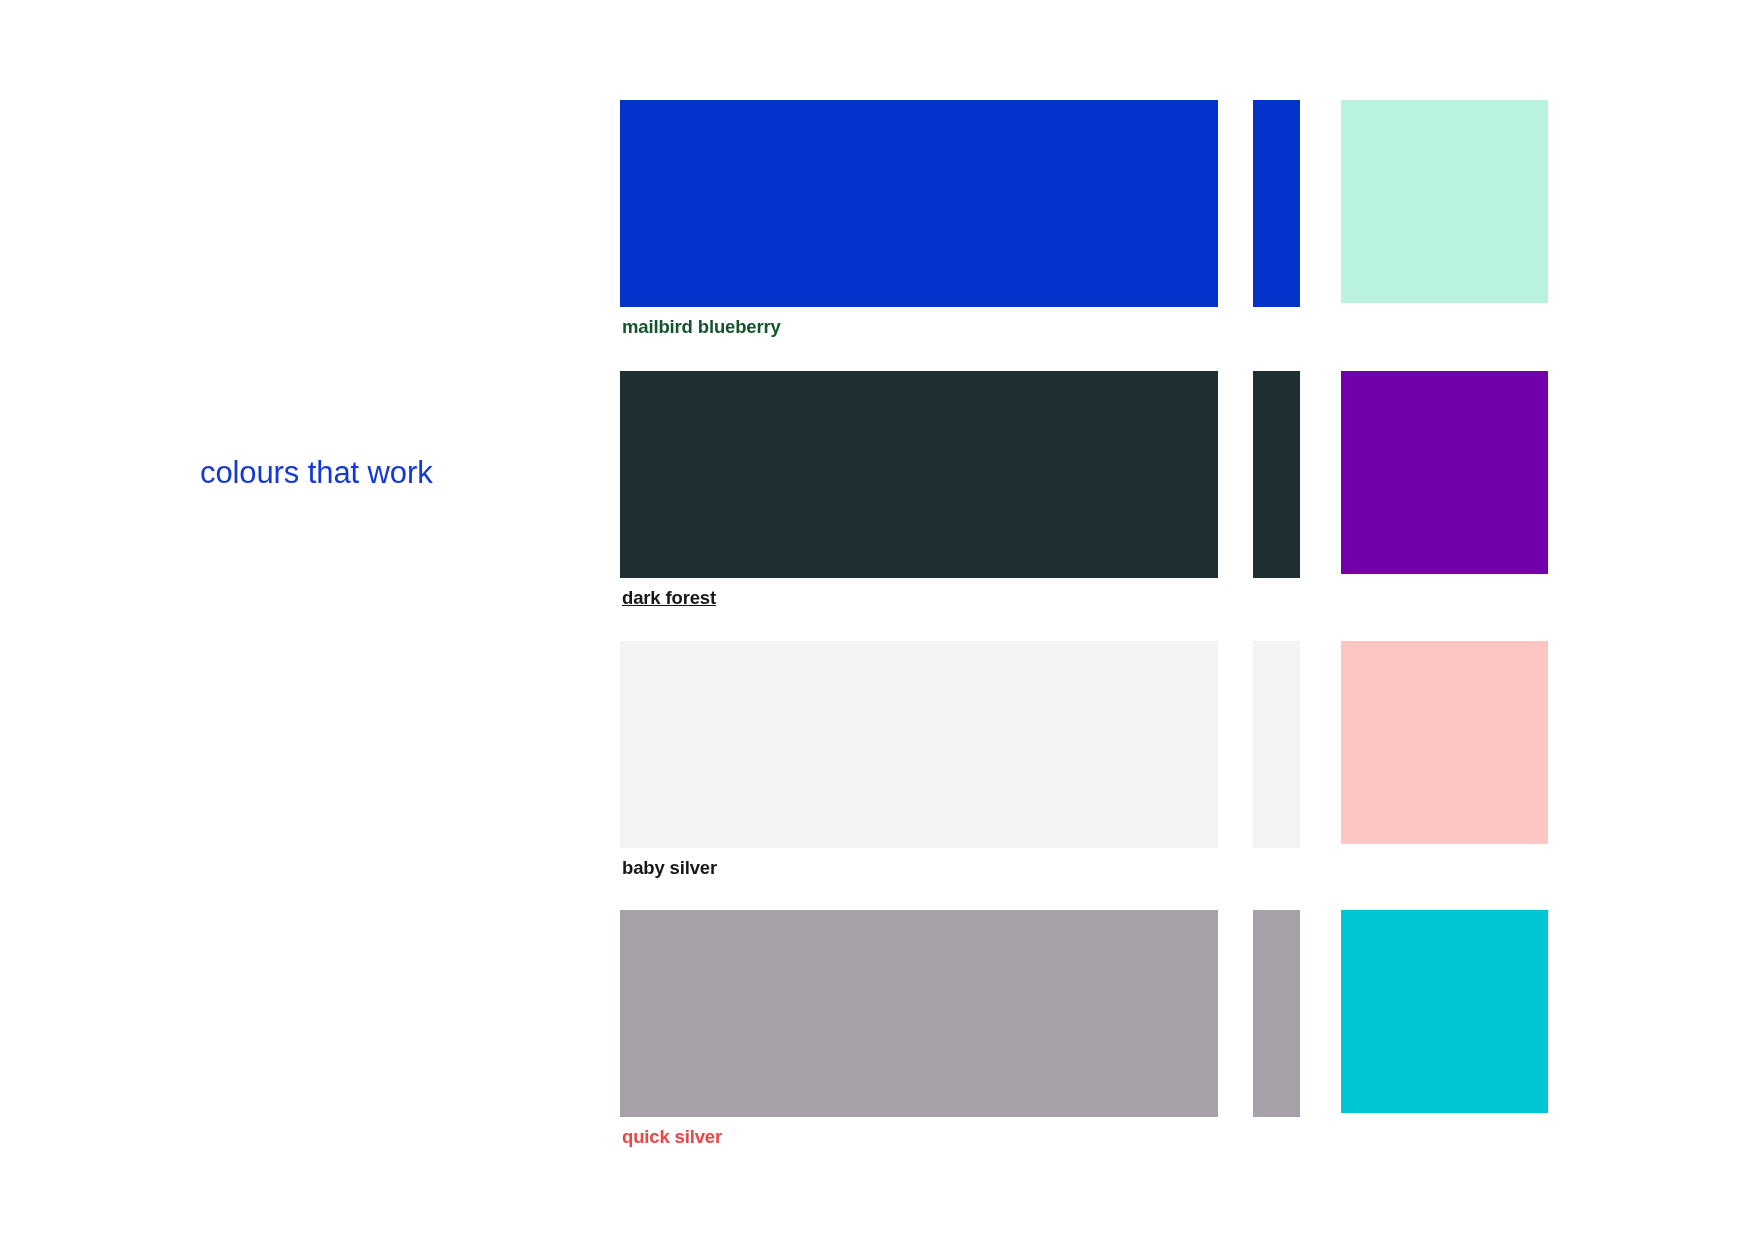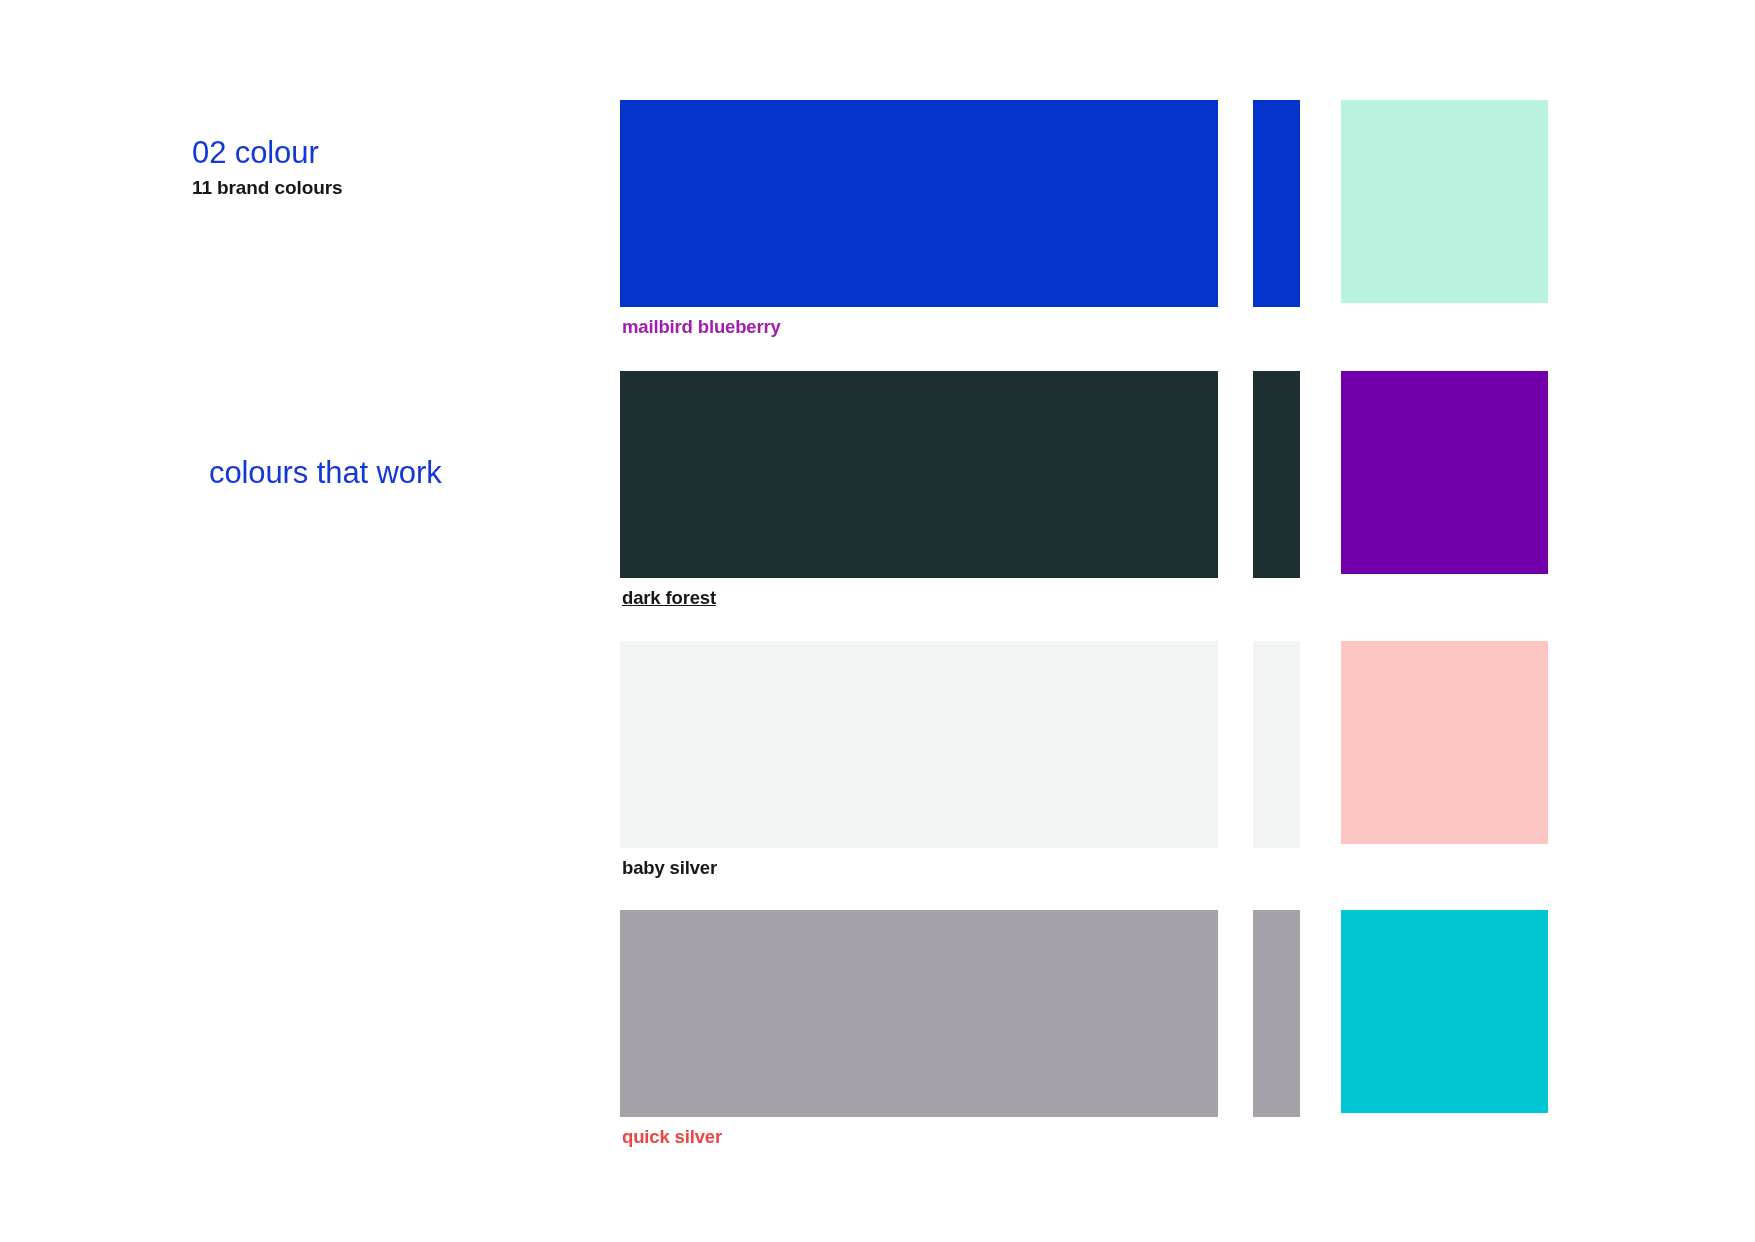--- a/index.html
+++ b/index.html
@@ -50,21 +50,21 @@
     font-size: 19px;
     line-height: 1.15;
     font-weight: 700;
     color: #17171a;
     letter-spacing: -0.1px;
     white-space: nowrap;
   }
 
   .section-heading-2 {
     position: absolute;
-    left: 17px;
+    left: 8px;
     top: 456px;
     font-size: 31px;
     line-height: 1.12;
     font-weight: 400;
     color: #1438d8;
     letter-spacing: -0.1px;
     white-space: nowrap;
     text-align: center;
   }
 
@@ -121,35 +121,31 @@
     white-space: nowrap;
   }
 </style>
 </head>
 <body style="background: rgb(255, 255, 255);">
 
 <div class="page">
 
   <div class="left-col">
 
-    <div class="section-block">
-      <div class="section-title" style="color: rgb(20, 56, 216);">02 colour</div>
-      <div class="section-subtitle" style="color: rgb(23, 23, 26);">11 brand colours</div>
-    </div>
 
     <div class="section-heading-2" style="color: rgb(20, 56, 216);">colours that work</div>
   </div>
 
   <div class="swatch-grid">
 
     <div class="swatch-row r0">
       <div class="swatch-wide" style="background-color: rgb(4, 51, 204);"></div>
       <div class="swatch-narrow" style="background-color: rgb(4, 51, 204);"></div>
       <div class="swatch-square" style="background-color: rgb(185, 243, 224);"></div>
-      <div class="swatch-label" style="color: #a21caf;">mailbird blueberry</div>
+      <div class="swatch-label" style="color: #14532d;">mailbird blueberry</div>
     </div>
 
     <div class="swatch-row r1">
       <div class="swatch-wide" style="background-color: rgb(30, 47, 50);"></div>
       <div class="swatch-narrow" style="background-color: rgb(30, 47, 50);"></div>
       <div class="swatch-square" style="background-color: rgb(113, 0, 170);"></div>
       <div class="swatch-label" style="color: rgb(23, 23, 26); text-decoration: underline;">dark forest</div>
     </div>
 
     <div class="swatch-row r2">

